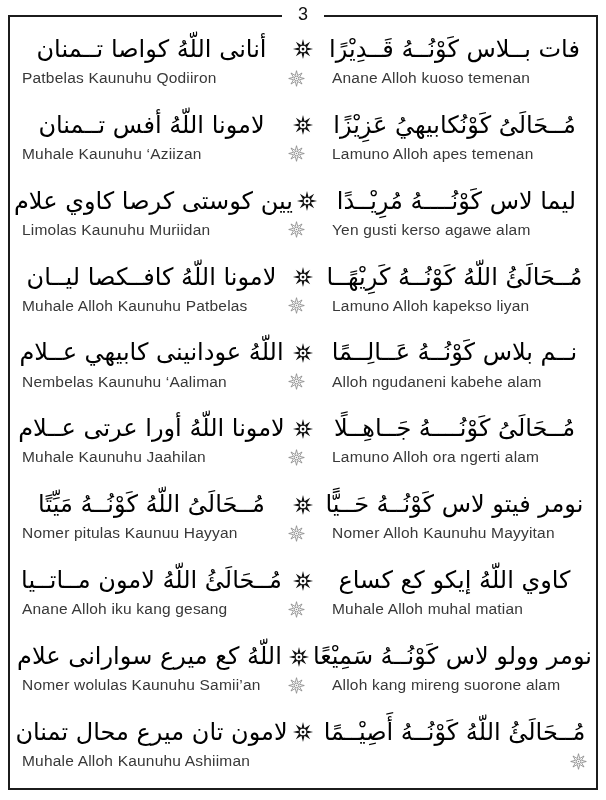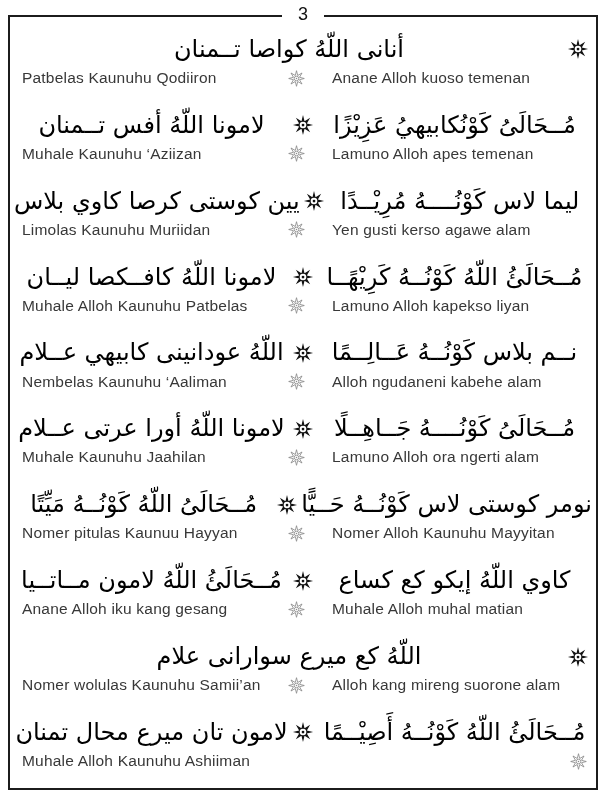--- a/index.html
+++ b/index.html
@@ -93,20 +93,21 @@
       <div class="arabic left">أنانى اللّهُ كواصا تــمنان</div>
       <div class="gutter">
         <span>
           <svg width="22" height="22" viewBox="0 0 24 24">
             <polygon points="12,1 13.7,7.8 19.8,4.2 16.2,10.3 23,12 16.2,13.7 19.8,19.8 13.7,16.2 12,23 10.3,16.2 4.2,19.8 7.8,13.7 1,12 7.8,10.3 4.2,4.2 10.3,7.8" fill="#111111"></polygon>
             <circle cx="12" cy="12" r="3.6" fill="#ffffff"></circle>
             <circle cx="12" cy="12" r="1.5" fill="#111111"></circle>
           </svg>
         </span>
       </div>
+      <div class="arabic right">فات بــلاس كَوْنُــهُ قَــدِيْرًا</div>
     </div>
     <div class="latin-line">
       <div class="latin left">Patbelas Kaunuhu Qodiiron</div>
       <div class="gutter">
         <span>
           <svg width="17" height="17" viewBox="0 0 24 24">
             <polygon points="12,1 13.7,7.8 19.8,4.2 16.2,10.3 23,12 16.2,13.7 19.8,19.8 13.7,16.2 12,23 10.3,16.2 4.2,19.8 7.8,13.7 1,12 7.8,10.3 4.2,4.2 10.3,7.8" fill="none" stroke="#8a8a8a" stroke-width="1.2"></polygon>
             <circle cx="12" cy="12" r="3.2" fill="none" stroke="#8a8a8a" stroke-width="1.2"></circle>
             <circle cx="12" cy="12" r="1.1" fill="#8a8a8a"></circle>
           </svg>
@@ -140,21 +141,21 @@
             <circle cx="12" cy="12" r="1.1" fill="#8a8a8a"></circle>
           </svg>
         </span>
       </div>
       <div class="latin right">Lamuno Alloh apes temenan</div>
     </div>
   </div>
 
   <div class="row">
     <div class="arabic-line">
-      <div class="arabic left">يين كوستى كرصا كاوي بلاس</div>
+      <div class="arabic left">يين كوستى كرصا كاوي علام</div>
       <div class="gutter">
         <span>
           <svg width="22" height="22" viewBox="0 0 24 24">
             <polygon points="12,1 13.7,7.8 19.8,4.2 16.2,10.3 23,12 16.2,13.7 19.8,19.8 13.7,16.2 12,23 10.3,16.2 4.2,19.8 7.8,13.7 1,12 7.8,10.3 4.2,4.2 10.3,7.8" fill="#111111"></polygon>
             <circle cx="12" cy="12" r="3.6" fill="#ffffff"></circle>
             <circle cx="12" cy="12" r="1.5" fill="#111111"></circle>
           </svg>
         </span>
       </div>
       <div class="arabic right">ليما لاس كَوْنُــــهُ مُرِيْــدًا</div>
@@ -266,21 +267,21 @@
       <div class="arabic left">مُــحَالَىُ اللّهُ كَوْنُــهُ مَيِّتًا</div>
       <div class="gutter">
         <span>
           <svg width="22" height="22" viewBox="0 0 24 24">
             <polygon points="12,1 13.7,7.8 19.8,4.2 16.2,10.3 23,12 16.2,13.7 19.8,19.8 13.7,16.2 12,23 10.3,16.2 4.2,19.8 7.8,13.7 1,12 7.8,10.3 4.2,4.2 10.3,7.8" fill="#111111"></polygon>
             <circle cx="12" cy="12" r="3.6" fill="#ffffff"></circle>
             <circle cx="12" cy="12" r="1.5" fill="#111111"></circle>
           </svg>
         </span>
       </div>
-      <div class="arabic right">نومر كوستى لاس كَوْنُــهُ حَــيًّا</div>
+      <div class="arabic right">نومر فيتو لاس كَوْنُــهُ حَــيًّا</div>
     </div>
     <div class="latin-line">
       <div class="latin left">Nomer pitulas Kaunuu Hayyan</div>
       <div class="gutter">
         <span>
           <svg width="17" height="17" viewBox="0 0 24 24">
             <polygon points="12,1 13.7,7.8 19.8,4.2 16.2,10.3 23,12 16.2,13.7 19.8,19.8 13.7,16.2 12,23 10.3,16.2 4.2,19.8 7.8,13.7 1,12 7.8,10.3 4.2,4.2 10.3,7.8" fill="none" stroke="#8a8a8a" stroke-width="1.2"></polygon>
             <circle cx="12" cy="12" r="3.2" fill="none" stroke="#8a8a8a" stroke-width="1.2"></circle>
             <circle cx="12" cy="12" r="1.1" fill="#8a8a8a"></circle>
           </svg>
@@ -324,20 +325,21 @@
       <div class="arabic left">اللّهُ كع ميرع سوارانى علام</div>
       <div class="gutter">
         <span>
           <svg width="22" height="22" viewBox="0 0 24 24">
             <polygon points="12,1 13.7,7.8 19.8,4.2 16.2,10.3 23,12 16.2,13.7 19.8,19.8 13.7,16.2 12,23 10.3,16.2 4.2,19.8 7.8,13.7 1,12 7.8,10.3 4.2,4.2 10.3,7.8" fill="#111111"></polygon>
             <circle cx="12" cy="12" r="3.6" fill="#ffffff"></circle>
             <circle cx="12" cy="12" r="1.5" fill="#111111"></circle>
           </svg>
         </span>
       </div>
+      <div class="arabic right">نومر وولو لاس كَوْنُــهُ سَمِيْعًا</div>
     </div>
     <div class="latin-line">
       <div class="latin left">Nomer wolulas Kaunuhu Samii’an</div>
       <div class="gutter">
         <span>
           <svg width="17" height="17" viewBox="0 0 24 24">
             <polygon points="12,1 13.7,7.8 19.8,4.2 16.2,10.3 23,12 16.2,13.7 19.8,19.8 13.7,16.2 12,23 10.3,16.2 4.2,19.8 7.8,13.7 1,12 7.8,10.3 4.2,4.2 10.3,7.8" fill="none" stroke="#8a8a8a" stroke-width="1.2"></polygon>
             <circle cx="12" cy="12" r="3.2" fill="none" stroke="#8a8a8a" stroke-width="1.2"></circle>
             <circle cx="12" cy="12" r="1.1" fill="#8a8a8a"></circle>
           </svg>

